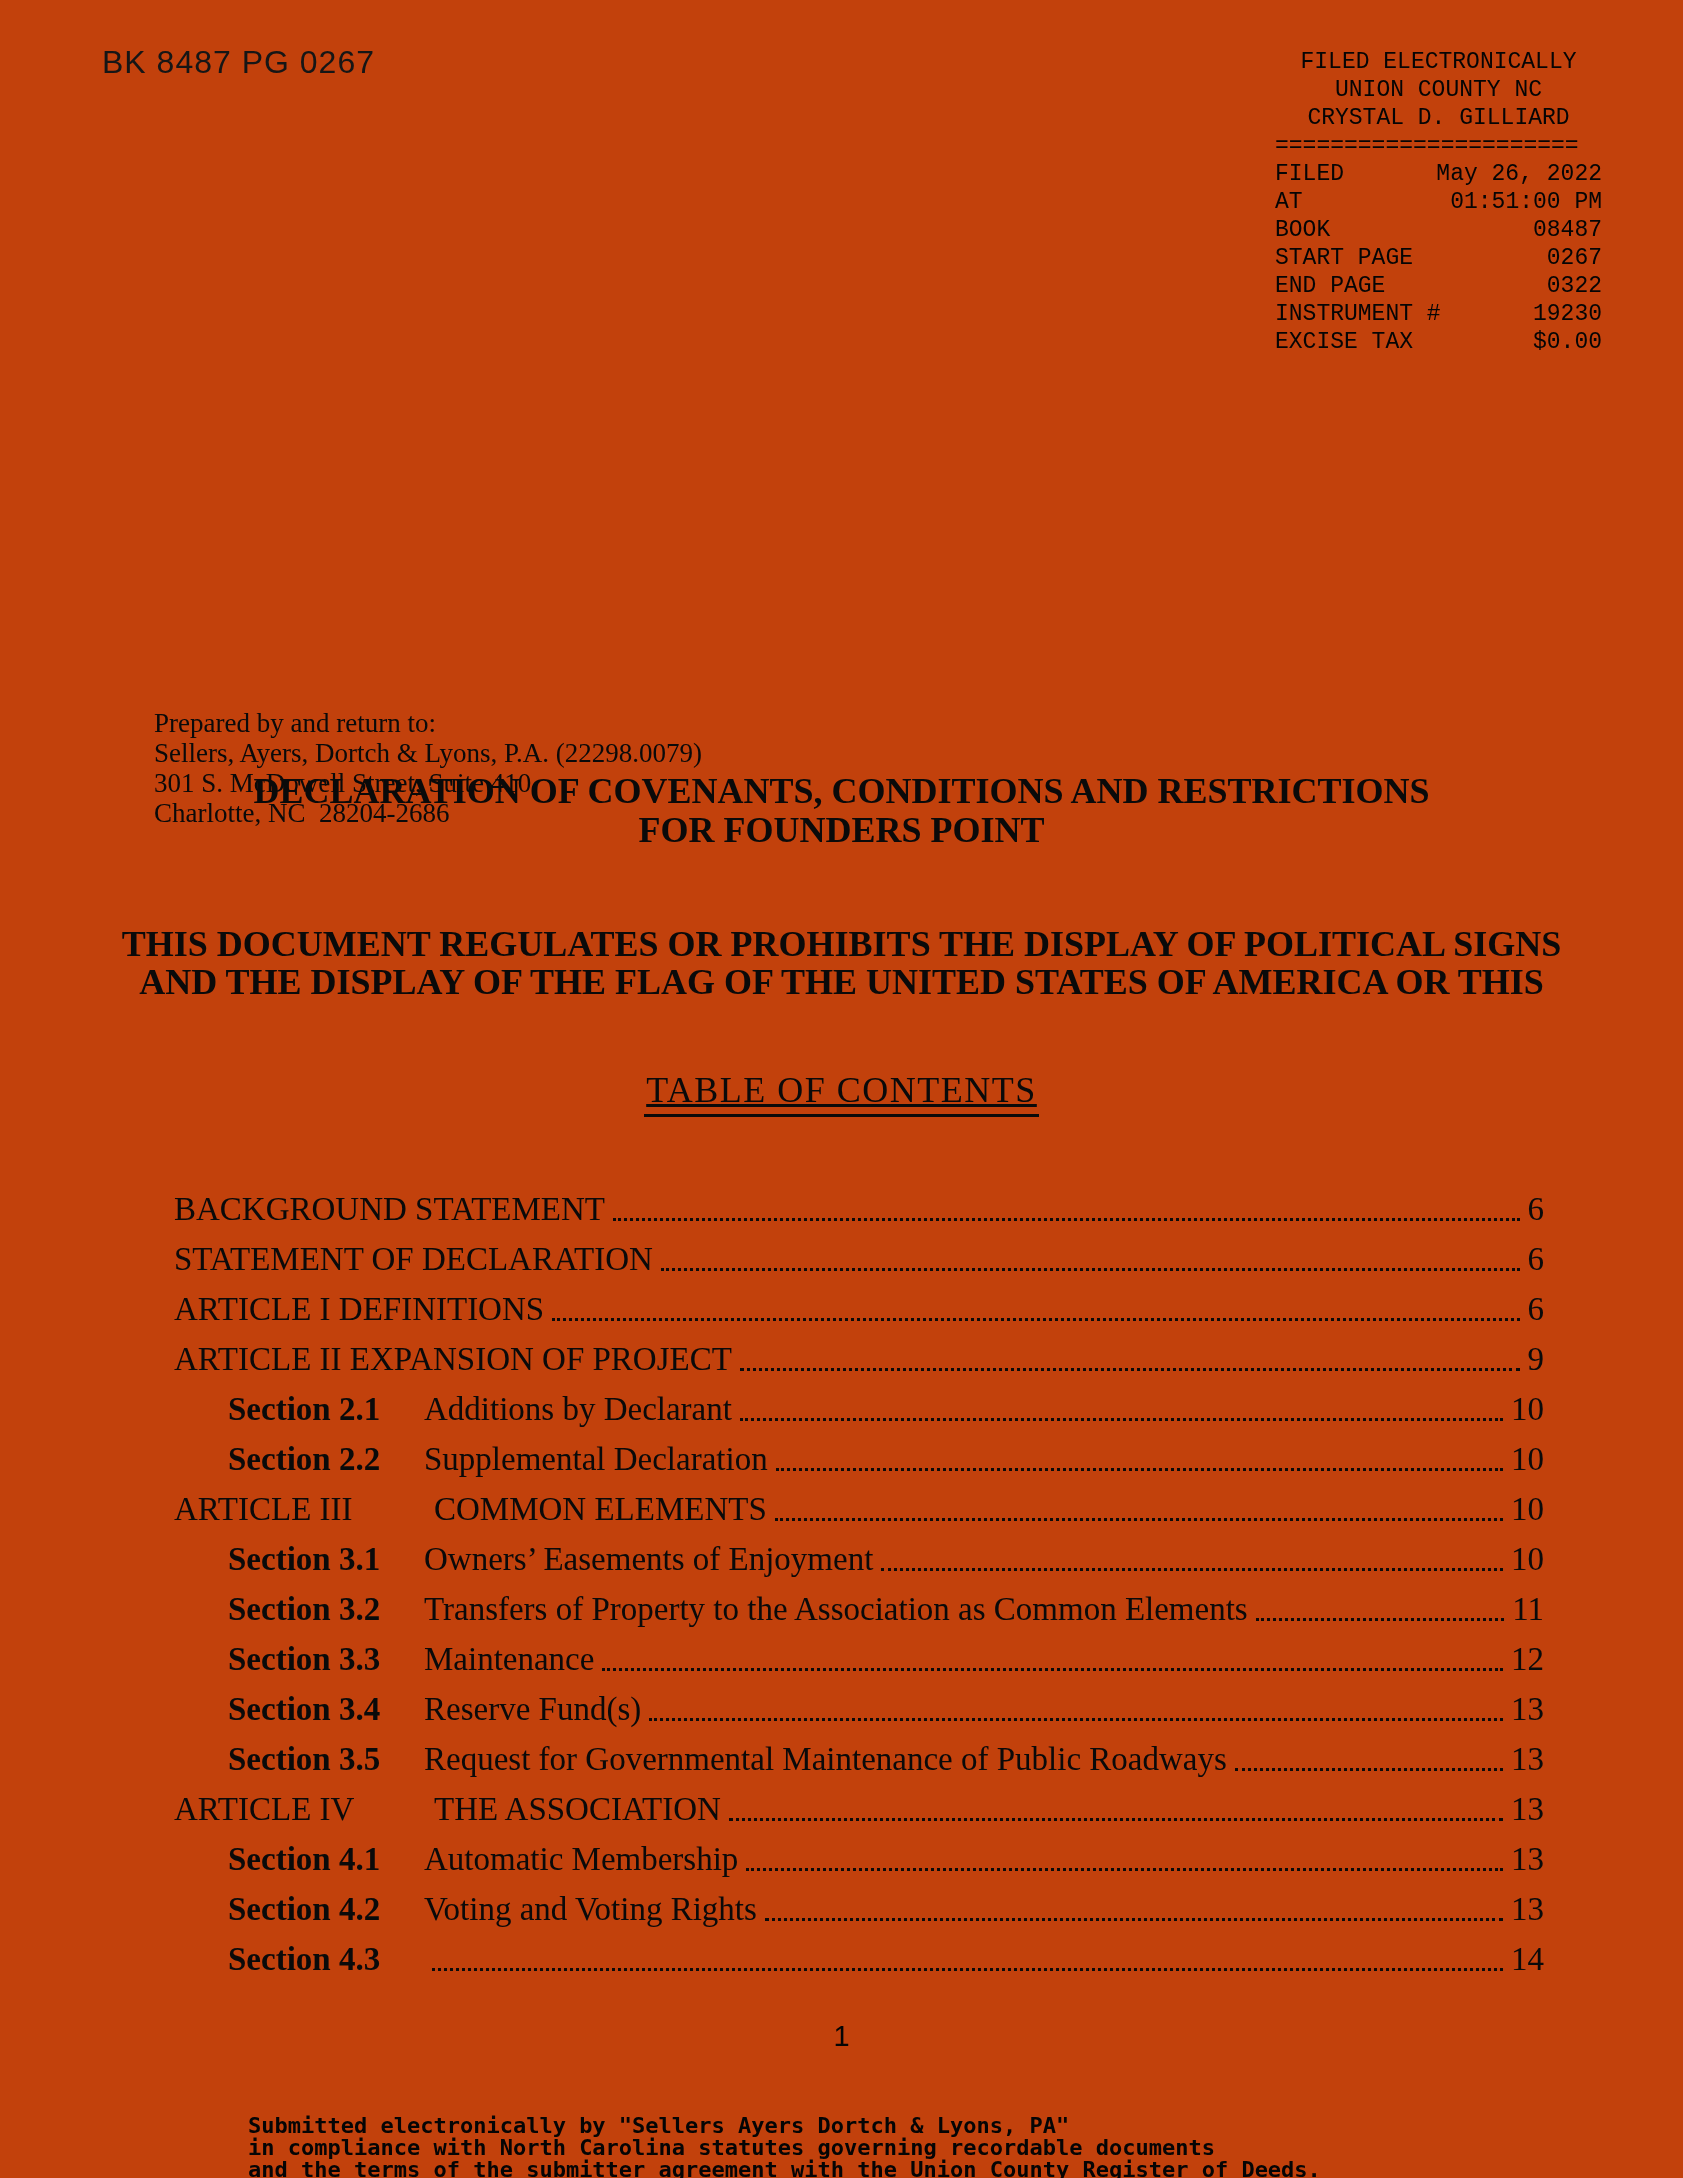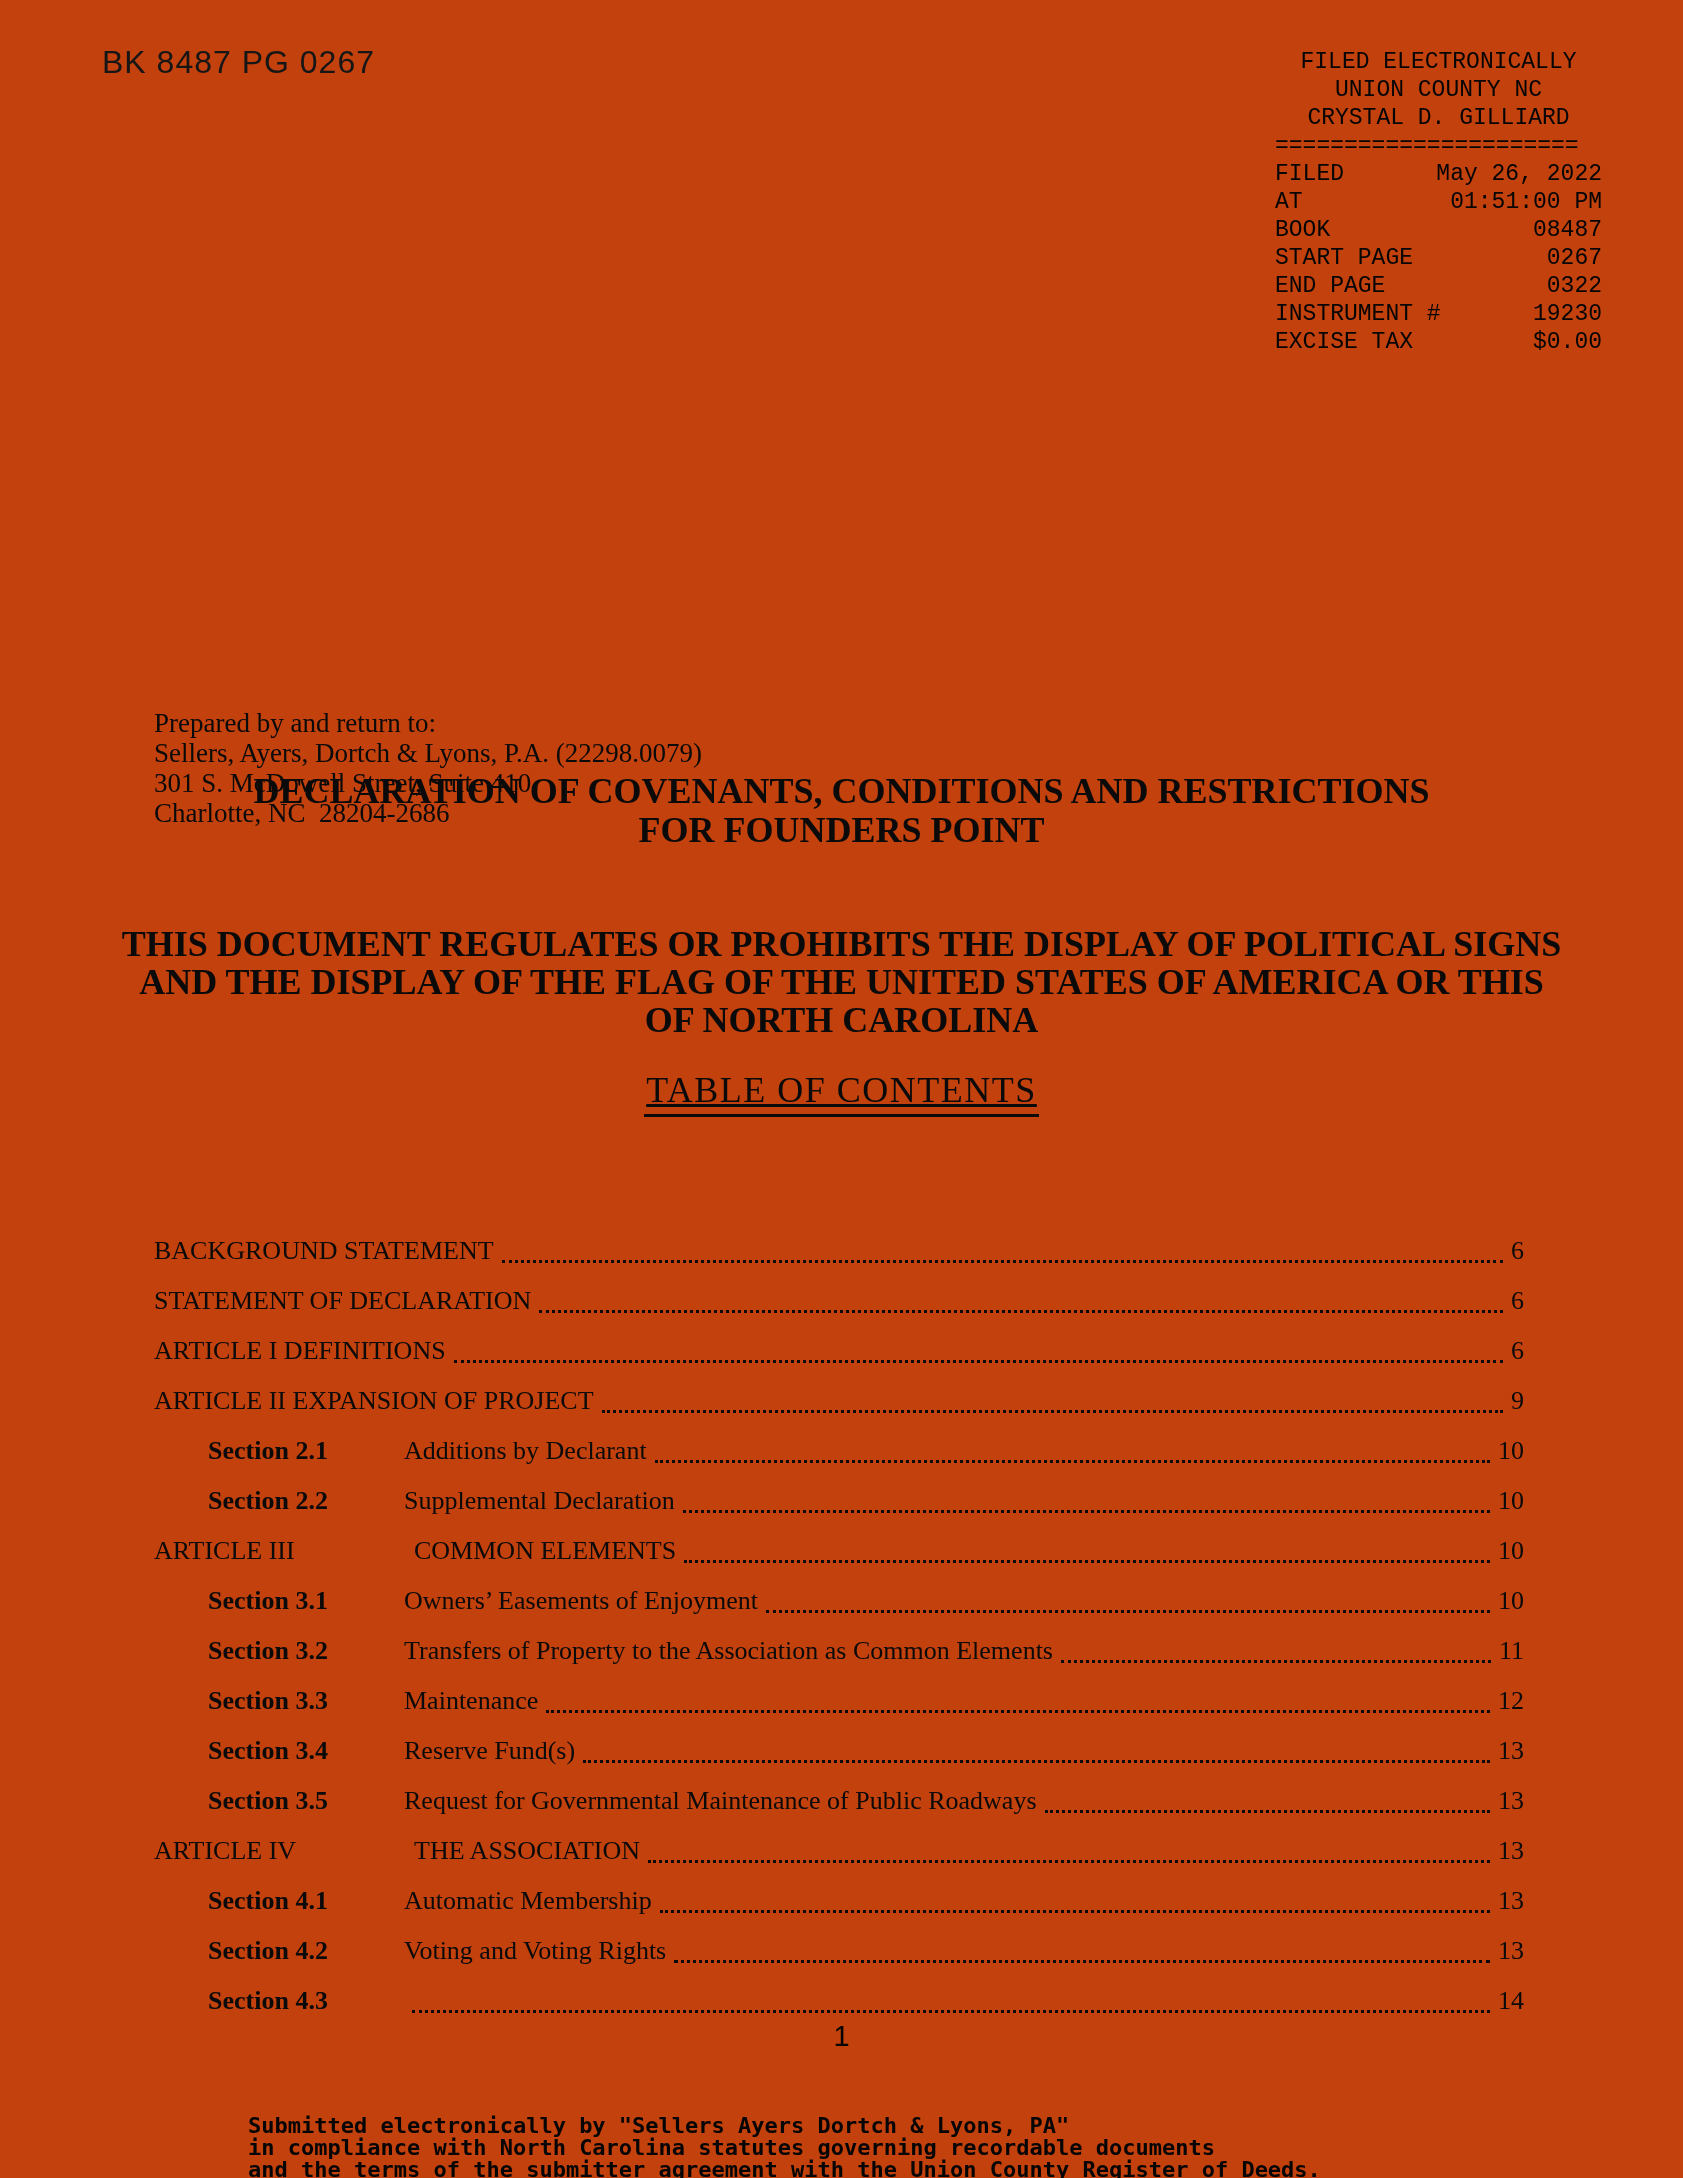--- a/index.html
+++ b/index.html
@@ -43,23 +43,22 @@
     text-align:center;font-weight:bold;font-size:36px;line-height:38px;
   }
   
   .toc-heading-wrap{position:absolute;left:0;right:0;top:1069px;text-align:center;}
   .toc-heading{
     display:inline-block;font-size:36px;letter-spacing:1.5px;
     border-bottom:3px solid #0a0a0a;padding:0 2px 3px 2px;text-decoration:underline;
   }
   
   .toc{
-    position:absolute;left:154px;top:1184px;width:1370px;
-    font-size:26px;
-    margin-top:42px;
+    position:absolute;left:174px;top:1184px;width:1370px;
+    font-size:33px;
   }
   .toc-row{
     display:flex;align-items:baseline;
     height:50px;line-height:50px;white-space:nowrap;
   }
   .toc-label{flex:none;}
   .toc-title{flex:none;}
   .toc-row.article .toc-label{width:260px;}
   .toc-row.section{padding-left:54px;}
   .toc-row.section .toc-label{width:196px;font-weight:bold;}
@@ -144,21 +143,20 @@
   <div class="doc-title">
 
   <div class="line">DECLARATION OF COVENANTS, CONDITIONS AND RESTRICTIONS</div>
       <div class="line">FOR FOUNDERS POINT</div>
     </div>
 
   <div class="notice">
 
   <div class="line">THIS DOCUMENT REGULATES OR PROHIBITS THE DISPLAY OF POLITICAL SIGNS</div>
       <div class="line">AND THE DISPLAY OF THE FLAG OF THE UNITED STATES OF AMERICA OR THIS</div>
-      <div class="line">OF NORTH CAROLINA</div>
     </div>
 
   <div class="toc-heading-wrap">
     <span class="toc-heading">TABLE OF CONTENTS</span>
   </div>
 
   <div class="toc">
 
       <div class="toc-row plain">
         <span class="toc-label">BACKGROUND STATEMENT</span>

